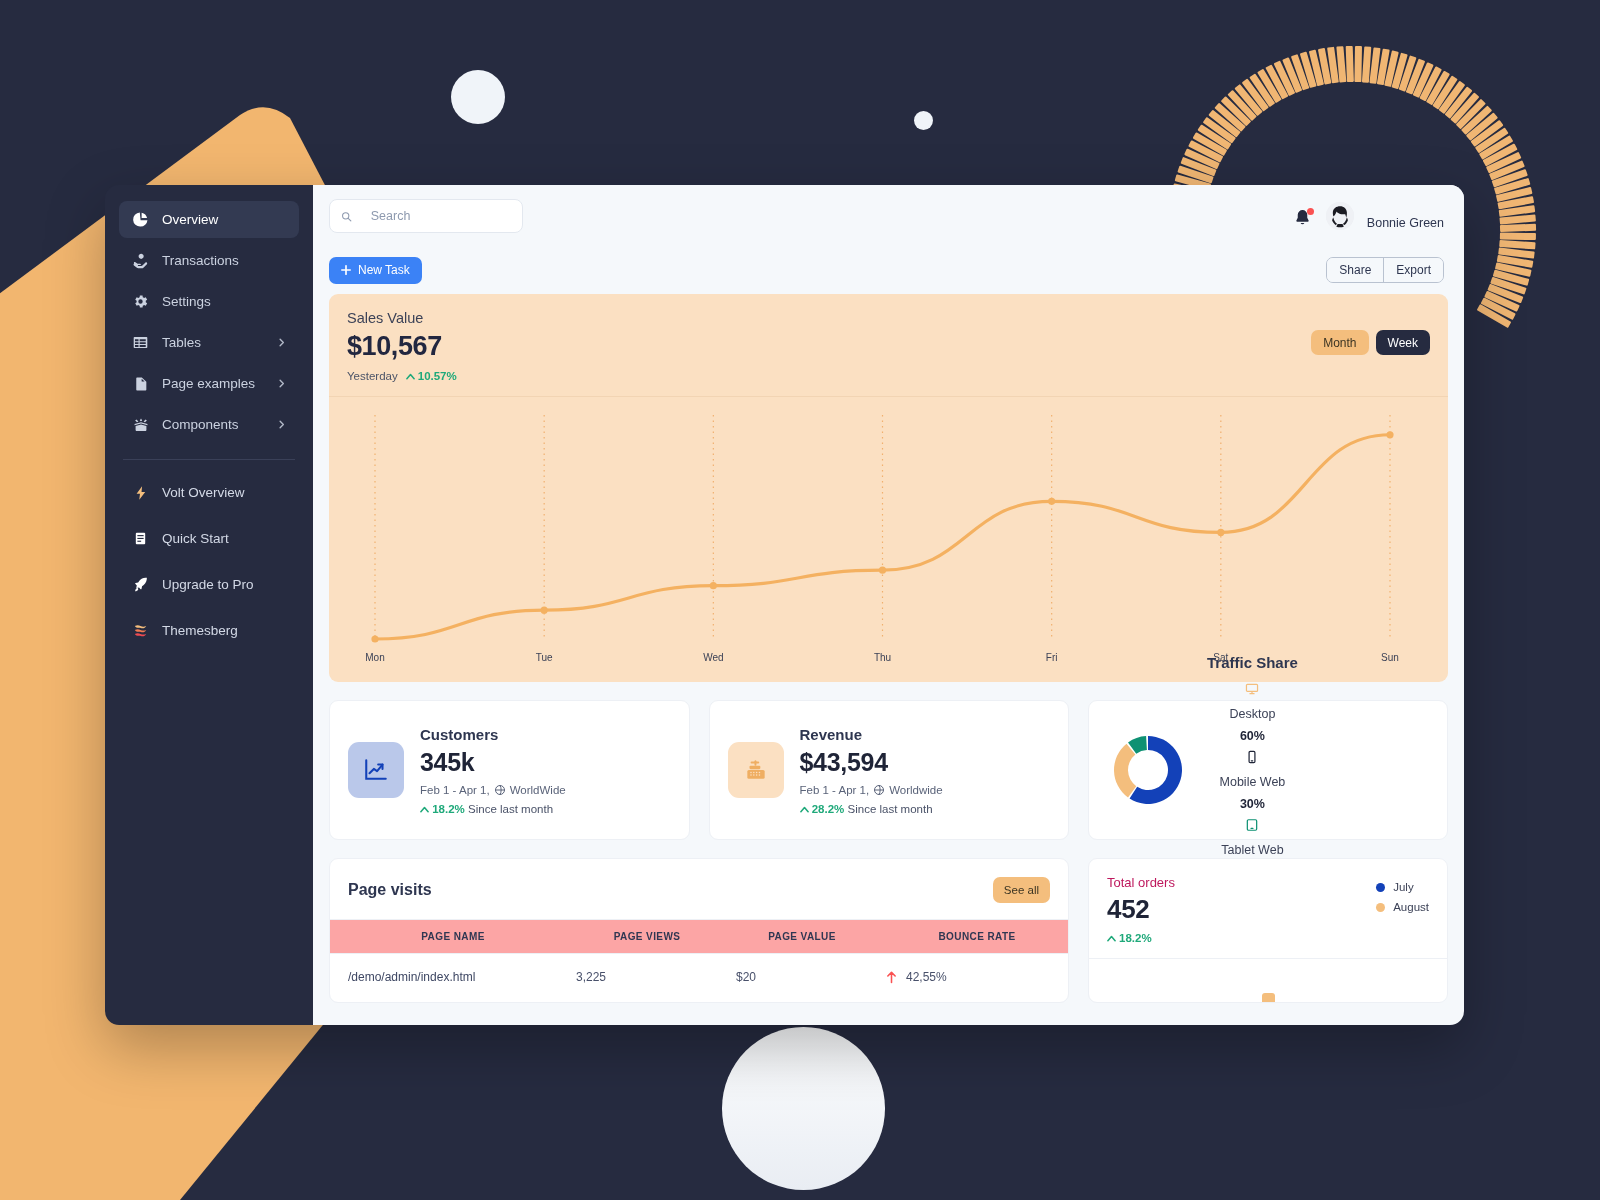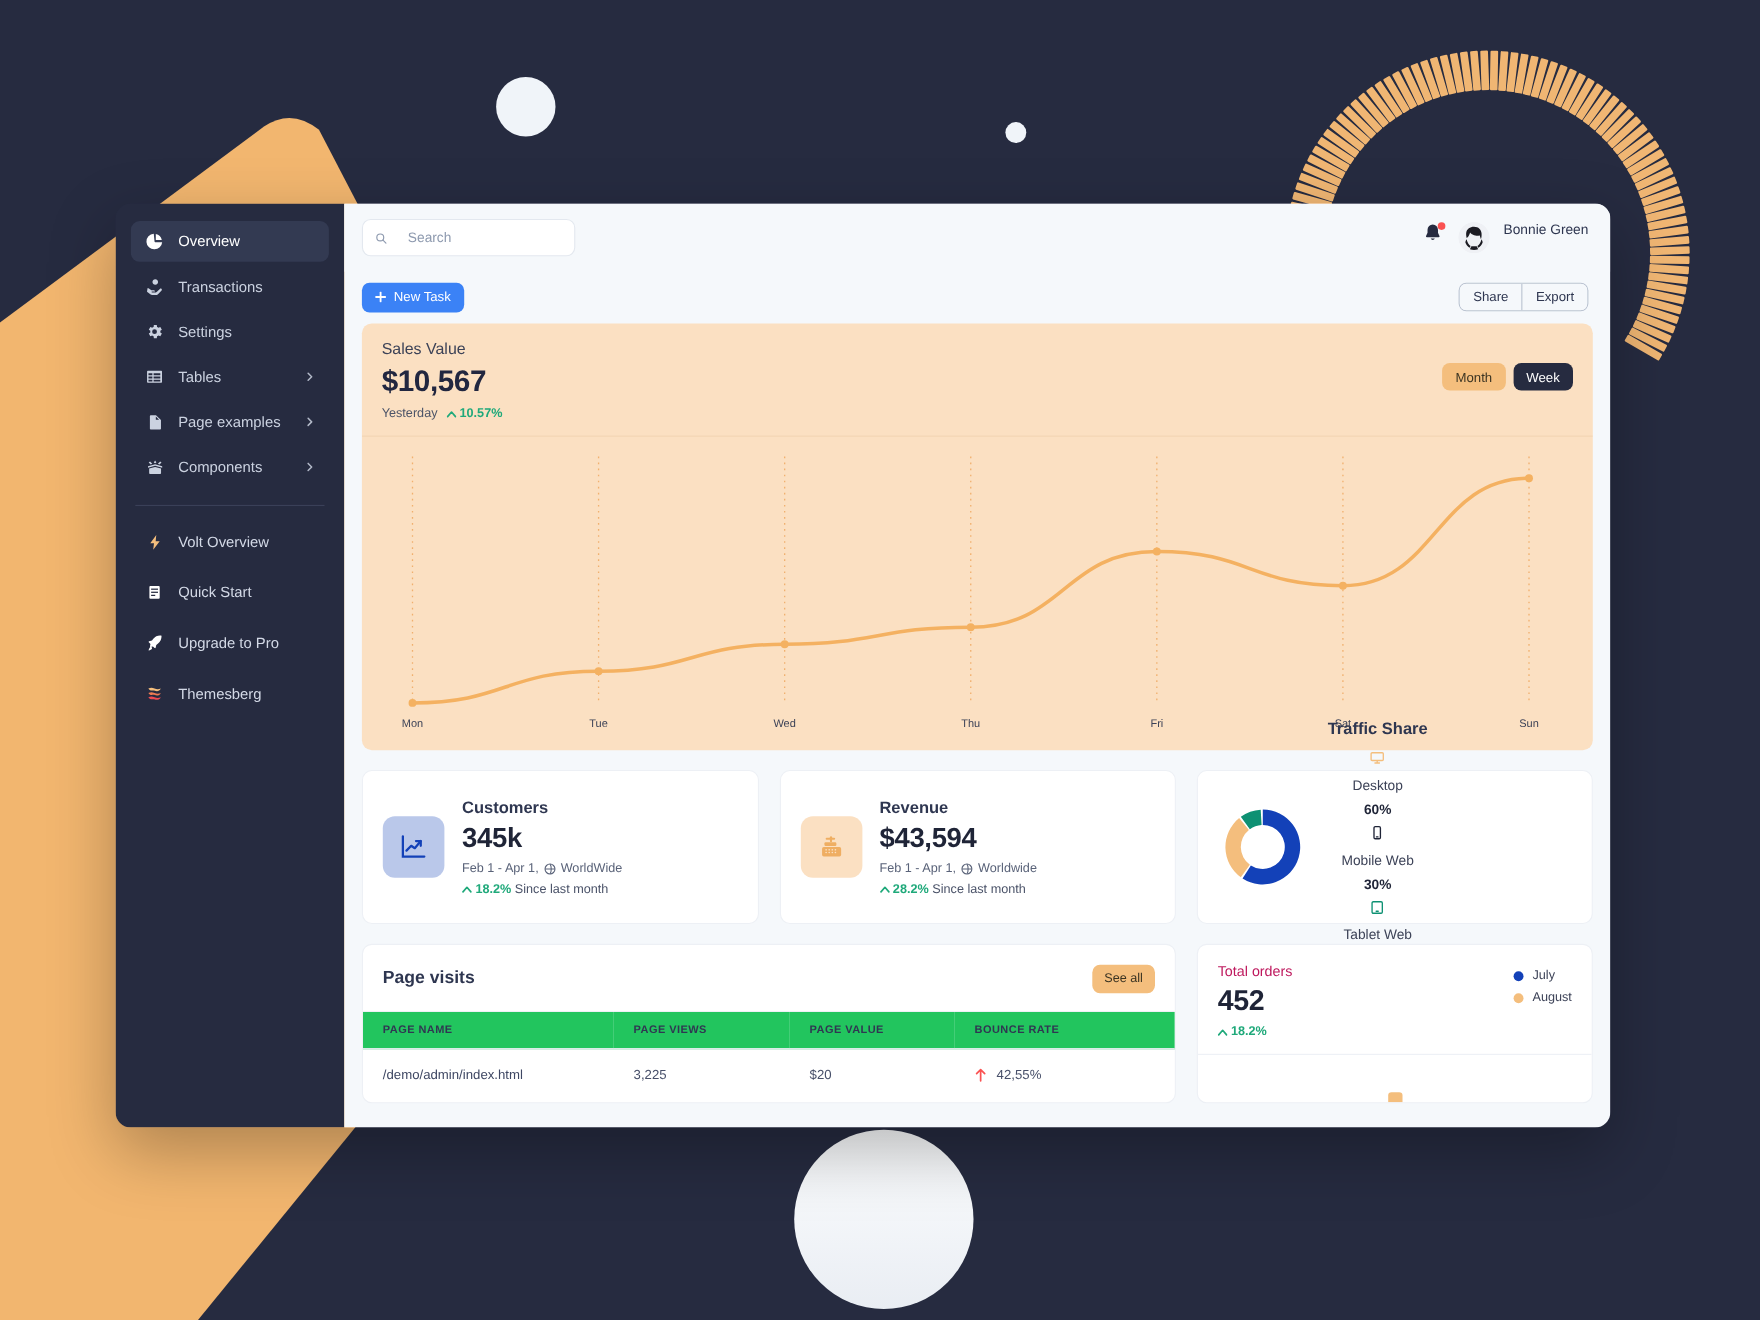--- a/index.html
+++ b/index.html
@@ -122,21 +122,21 @@
     background: transparent;
     margin-left: 19px;
     width: 100%;
     font-family: "Liberation Sans", sans-serif;
   }
   #search-wrap input::placeholder { color: #8E9AAF; }
 
   #topbar-right {
     margin-left: auto;
     display: flex;
-    align-items: flex-start;
+    align-items: flex-end;
     gap: 13px;
   }
   .bell-wrap { position: relative; width: 20px; height: 22px; cursor: pointer; }
   .bell-dot {
     position: absolute; right: -1px; top: 0;
     width: 7px; height: 7px;
     border-radius: 50%;
     background: #FA5252;
   }
   .avatar {
@@ -277,25 +277,25 @@
   #see-all {
     margin-left: auto;
     background: #F4BE7D; color: #3B3422;
     border: 0; border-radius: 7px;
     height: 26px; padding: 0 11px;
     font-size: 11.5px; cursor: pointer;
     font-family: "Liberation Sans", sans-serif;
   }
   table { width: 100%; border-collapse: collapse; }
   thead th {
-    background: #22c55e;
+    background: #fca5a5;
     font-size: 10px;
     letter-spacing: .4px;
     color: #303752;
-    text-align: left;
+    text-align: center;
     padding: 11px 0 11px 18px;
     font-weight: bold;
     border-top: 1px solid #EDF0F5;
     border-bottom: 1px solid #EDF0F5;
   }
   tbody td {
     padding: 16px 0 16px 18px;
     font-size: 12px;
     color: #48506A;
   }

